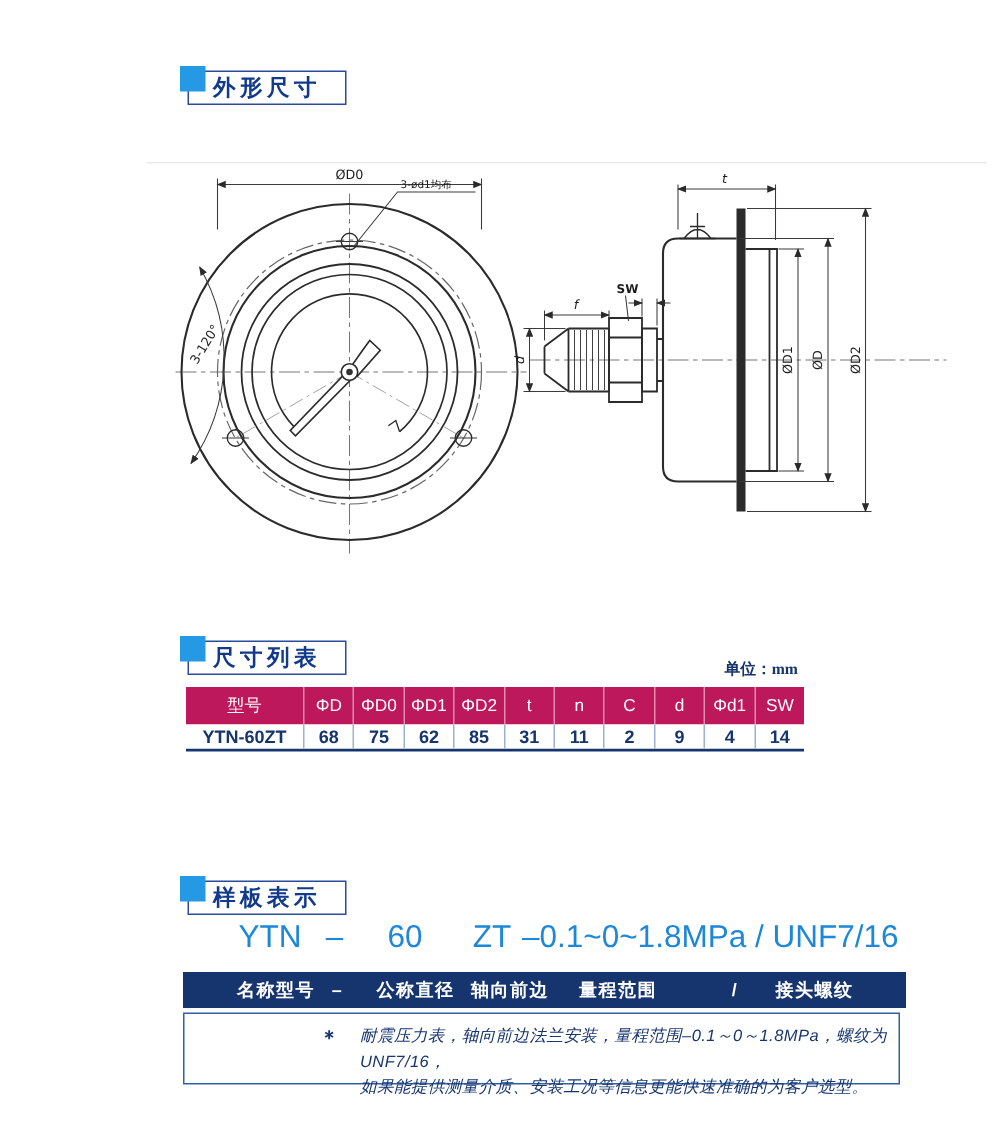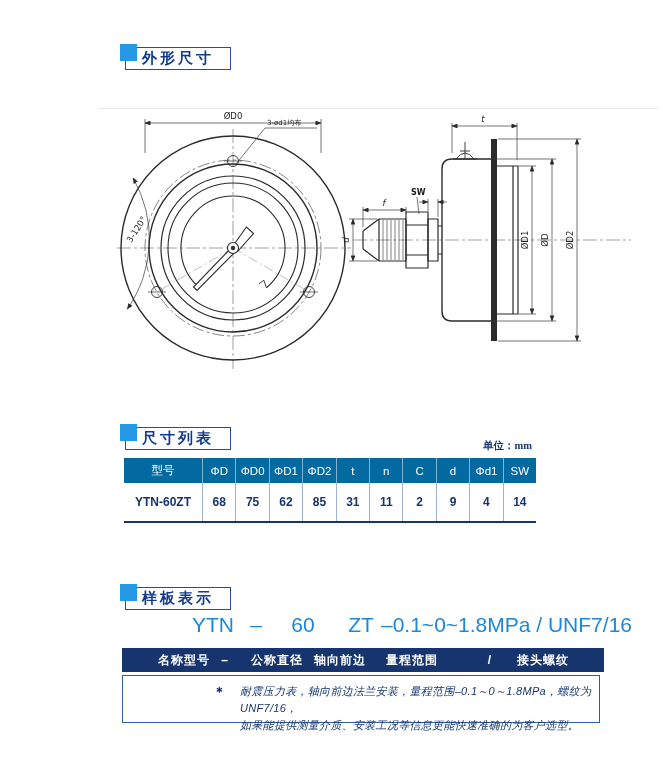--- a/index.html
+++ b/index.html
@@ -30,30 +30,30 @@
   .drawing text.sm{font-size:7px;}
   .drawing text.it{font-style:italic;}
   .drawing text.b{font-weight:bold;font-size:8px;}
 
   
   .unit-note{position:absolute;left:483px;top:439px;font-size:10.5px;font-weight:bold;color:#16356f;font-family:Liberation Serif, serif;}
 
   
   .dim-table{position:absolute;left:124px;top:458px;width:412px;border-bottom:2px solid #16356f;}
   .dt-row{display:flex;width:100%;}
-  .dt-head{height:25px;background:#0369a1;color:#ffffff;font-size:11.5px;}
-  .dt-data{height:38px;background:#fff;color:#16356f;font-weight:bold;font-size:12px;}
+  .dt-head{height:25px;background:#be185d;color:#ffffff;font-size:11.5px;}
+  .dt-data{height:16px;background:#fff;color:#16356f;font-weight:bold;font-size:12px;}
   .c{flex:1;display:flex;align-items:center;justify-content:center;}
   .c.model{flex:0 0 78px;}
   .dt-head .c + .c{border-left:1px solid rgba(255,255,255,0.5);}
   .dt-data .c + .c{border-left:1px solid #9db1d4;}
 
   
   .model-line{position:absolute;left:122px;top:613px;width:482px;height:30px;color:#1d87d8;font-size:21px;}
-  .model-line span{position:absolute;top:0;white-space:nowrap;margin-left:33px;}
+  .model-line span{position:absolute;top:0;white-space:nowrap;}
   .mp{transform:translateX(-50%);}
   .legend-bar{position:absolute;left:122px;top:648px;width:482px;height:24px;background:#16356f;color:#fff;
               font-size:12px;font-weight:bold;}
   .legend-bar span{position:absolute;top:0;line-height:24px;white-space:nowrap;transform:translateX(-50%);letter-spacing:1px;}
   .footnote{position:absolute;left:122px;top:675px;width:478px;height:48px;border:1px solid #2f5fa6;background:#fff;
             display:flex;align-items:flex-start;box-sizing:border-box;padding:7px 6px 0 90px;color:#16356f;}
   .footnote .mark{font-size:13px;font-weight:bold;margin-right:14px;line-height:17px;}
   .footnote .lines{font-size:11px;line-height:17px;letter-spacing:0.3px;font-style:italic;}
 </style>
 </head>

